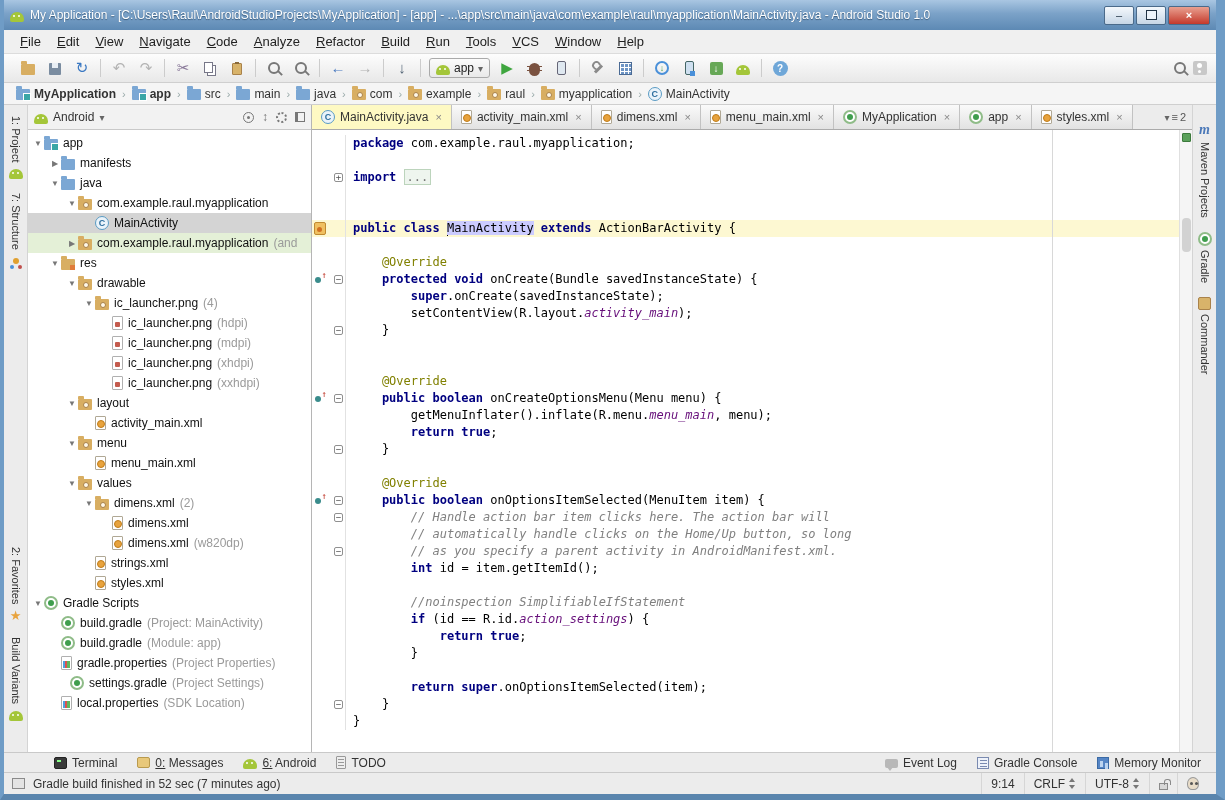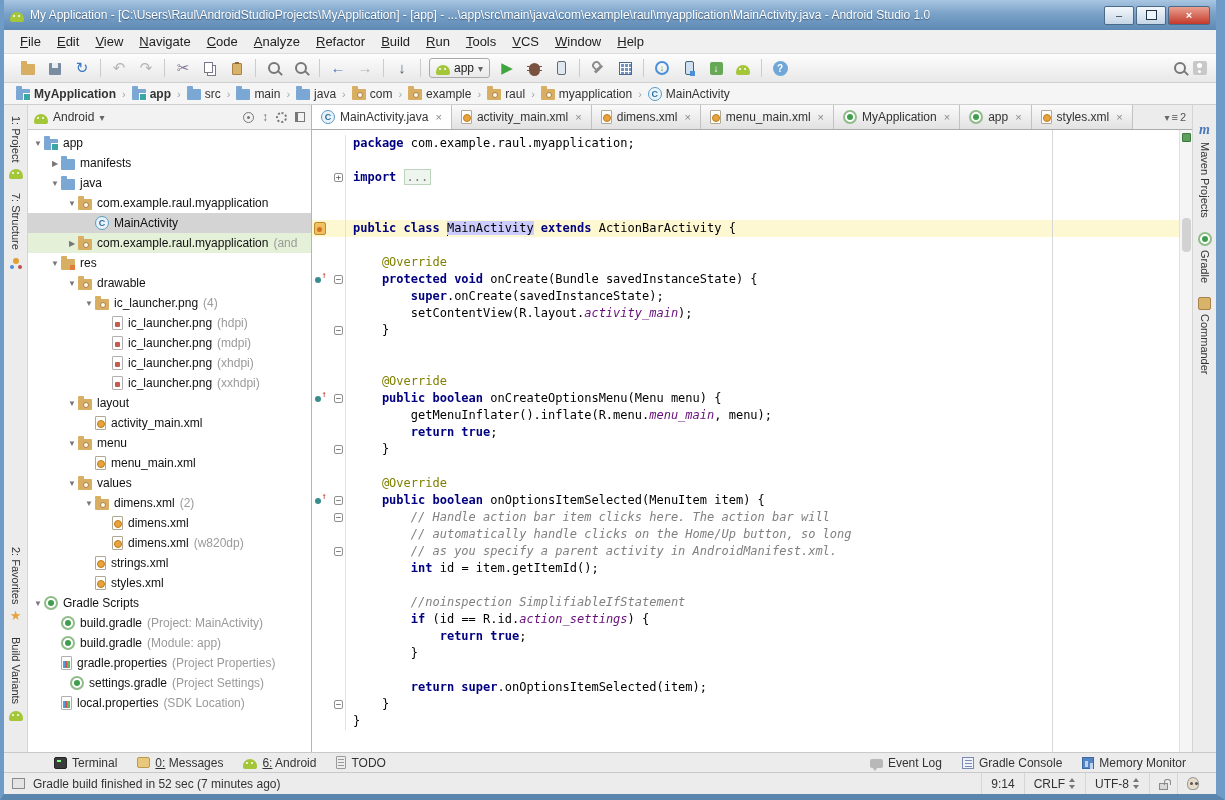--- a/index.html
+++ b/index.html
@@ -55,21 +55,21 @@
   .trow .arr{width:12px;flex:none;font-size:8px;color:#777;text-align:center;}
   .trow .lbl{margin-left:5px;}
   .trow .sfx{margin-left:5px;color:#9a9a9a;}
   .trow.sel{background:#d4d4d4;}
   .trow.grn{background:#e4f0d7;}
 
   
   .editor{flex:1;display:flex;flex-direction:column;min-width:0;}
   #tabbar{height:25px;flex:none;display:flex;align-items:stretch;background:#ececec;border-bottom:1px solid #ababab;overflow:hidden;}
   .tab{display:flex;align-items:center;gap:5px;padding:0 9px;font-size:12px;color:#333;border-right:1px solid #c2c2c2;background:linear-gradient(#fafafa,#e2e2e2);}
-  .tab.active{background:#ffffff;}
+  .tab.active{background:#fef9c3;}
   .tab-close{color:#888;font-size:11px;margin-left:2px;}
   .tab-overflow{margin-left:auto;display:flex;align-items:center;gap:2px;padding:0 6px;color:#555;font-size:11px;}
   .editor-body{flex:1;position:relative;background:#fff;overflow:hidden;font-family:"DejaVu Sans Mono",monospace;font-size:12px;}
   #code{position:absolute;inset:0 13px 0 0;padding-top:5px;}
   .line{display:flex;height:17px;line-height:17px;}
   .line.cur{background:#fdf8d2;}
   .gut{width:20px;flex:none;display:flex;align-items:center;justify-content:flex-start;padding-left:2px;}
   .fold{width:14px;flex:none;display:flex;align-items:center;justify-content:center;border-right:1px solid #e2e2e2;}
   .ltxt{white-space:pre;padding-left:7px;flex:1;color:#000;}
   .k{color:#000080;font-weight:bold;}
@@ -85,21 +85,21 @@
   .movr::before{content:"";position:absolute;left:1px;top:4px;width:6px;height:6px;border-radius:50%;background:#3a8c8c;}
   .movr::after{content:"↑";position:absolute;right:0;top:-2px;color:#c0392b;font-size:9px;line-height:9px;}
   .mclass{width:12px;height:13px;background:#f0c060;border:1px solid #c08a30;border-radius:2px;position:relative;}
   .mclass::after{content:"";position:absolute;left:2px;bottom:2px;width:5px;height:5px;border-radius:50%;background:#d07020;}
   .margin-line{position:absolute;top:0;bottom:0;left:740px;width:1px;background:#d8d8d8;z-index:2;}
   .scrollbar{position:absolute;top:0;bottom:0;right:0;width:13px;background:#f5f5f5;border-left:1px solid #e0e0e0;z-index:3;}
   .sb-mark{position:absolute;top:3px;left:2px;width:9px;height:9px;background:#5aa05a;border:1px solid #3c7a3c;border-radius:1px;}
   .sb-thumb{position:absolute;top:88px;left:2px;width:9px;height:34px;background:#d2d2d2;border-radius:4px;}
 
   
-  #bottom-bar{height:20px;flex:none;display:flex;align-items:center;background:#ececec;border-top:1px solid #c9c9c9;font-size:12px;color:#333;padding:0 20px 0 40px;}
+  #bottom-bar{height:20px;flex:none;display:flex;align-items:center;background:#ececec;border-top:1px solid #c9c9c9;font-size:12px;color:#333;padding:0 5px 0 40px;}
   .bb-item{display:flex;align-items:center;gap:5px;padding:0 10px;}
   .bb-right{margin-left:auto;display:flex;}
   .mnem::first-letter{text-decoration:underline;}
   #status-bar{height:22px;flex:none;display:flex;align-items:center;background:#ececec;border-top:1px solid #c9c9c9;font-size:12px;color:#333;padding:0 8px;}
   .sb-msg{margin-left:8px;}
   .sb-right{margin-left:auto;display:flex;align-items:center;height:100%;}
   .sb-seg{display:flex;align-items:center;padding:0 9px;height:100%;border-left:1px solid #d6d6d6;}
   .spin{display:inline-block;width:7px;height:11px;position:relative;margin-left:4px;}
   .spin::before{content:"";position:absolute;top:0;left:0;border-left:3px solid transparent;border-right:3px solid transparent;border-bottom:4px solid #777;}
   .spin::after{content:"";position:absolute;bottom:0;left:0;border-left:3px solid transparent;border-right:3px solid transparent;border-top:4px solid #777;}

